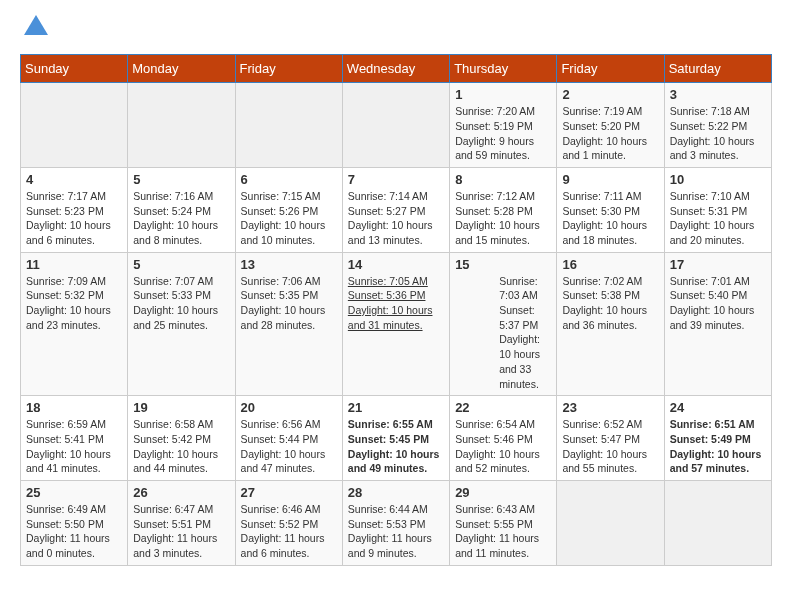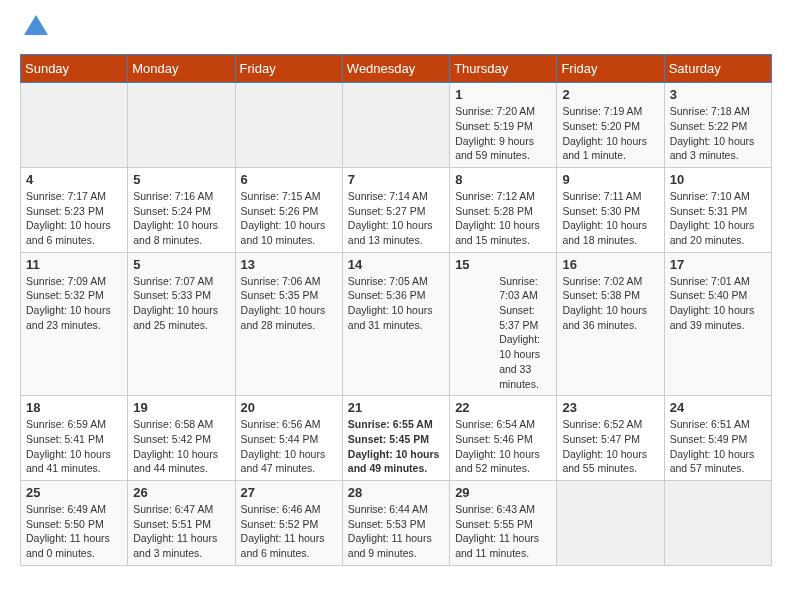--- a/index.html
+++ b/index.html
@@ -215,21 +215,21 @@
         </td>
         <td>
           <span class="day-num">13</span>
           <div class="day-info" style="white-space: pre-line;">Sunrise: 7:06 AM
 Sunset: 5:35 PM
 Daylight: 10 hours
 and 28 minutes.</div>
         </td>
         <td>
           <span class="day-num">14</span>
-          <div class="day-info" style="white-space: pre-line;">Sunrise: 7:05 AM
+          <div class="day-info" style="white-space: pre-line; text-decoration: underline;">Sunrise: 7:05 AM
 Sunset: 5:36 PM
 Daylight: 10 hours
 and 31 minutes.</div>
         </td>
         <td>
           <span class="day-num">15</span>
           <div class="day-info" style="white-space: pre-line; margin-left: 44px;">Sunrise: 7:03 AM
 Sunset: 5:37 PM
 Daylight: 10 hours
 and 33 minutes.</div>
@@ -287,21 +287,21 @@
         </td>
         <td>
           <span class="day-num">23</span>
           <div class="day-info" style="white-space: pre-line;">Sunrise: 6:52 AM
 Sunset: 5:47 PM
 Daylight: 10 hours
 and 55 minutes.</div>
         </td>
         <td>
           <span class="day-num">24</span>
-          <div class="day-info" style="white-space: pre-line;">Sunrise: 6:51 AM
+          <div class="day-info" style="white-space: pre-line; font-weight: bold;">Sunrise: 6:51 AM
 Sunset: 5:49 PM
 Daylight: 10 hours
 and 57 minutes.</div>
         </td>
       </tr>
       <tr>
         <td>
           <span class="day-num">25</span>
           <div class="day-info" style="white-space: pre-line;">Sunrise: 6:49 AM
 Sunset: 5:50 PM

